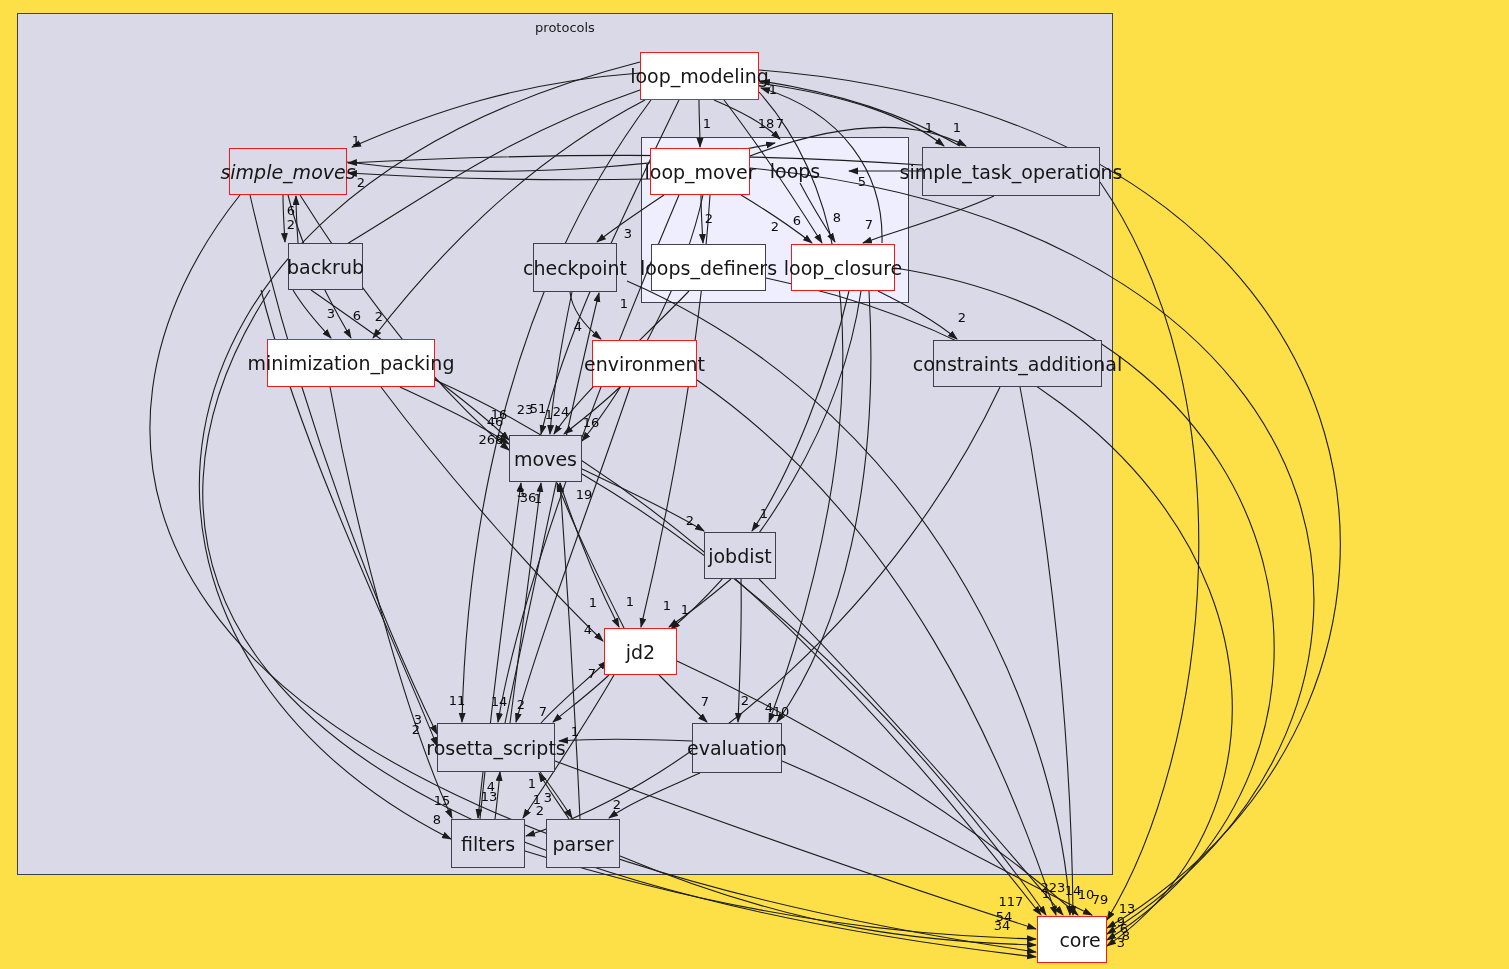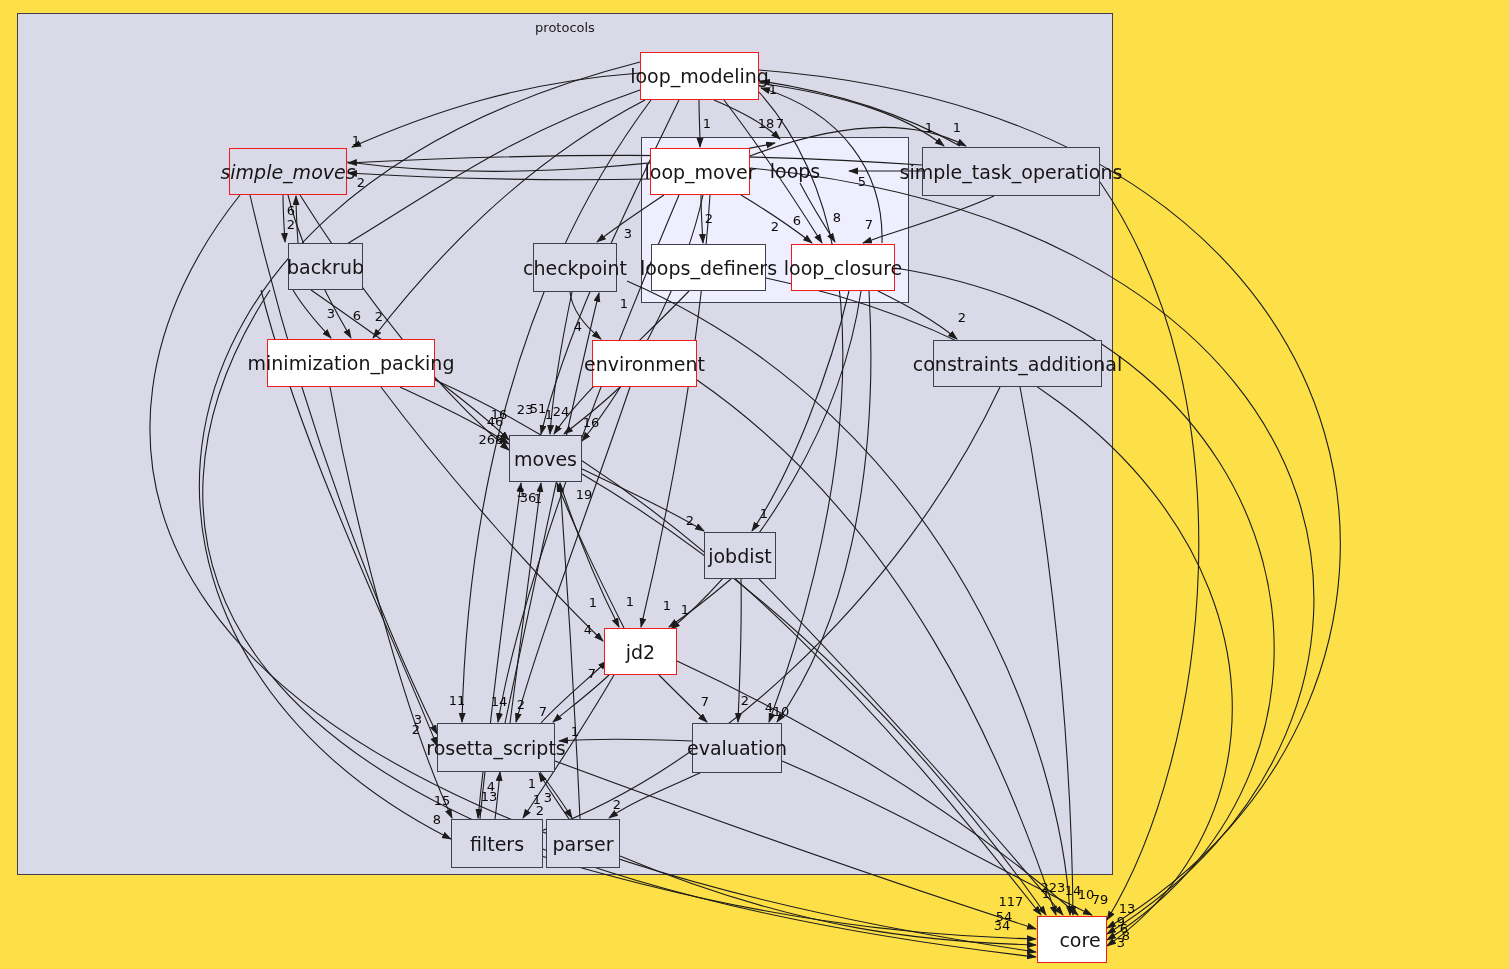--- a/index.html
+++ b/index.html
@@ -205,17 +205,17 @@
       <div class="node white" style="left: 651px; top: 244px; width: 115px; height: 47px;">loops_definers</div>
       <div class="node white red" style="left: 791px; top: 244px; width: 104px; height: 47px;">loop_closure</div>
       <div class="node white red" style="left: 267px; top: 339px; width: 168px; height: 48px;">minimization_packing</div>
       <div class="node white red" style="left: 592px; top: 340px; width: 105px; height: 47px;">environment</div>
       <div class="node " style="left: 933px; top: 340px; width: 169px; height: 47px;">constraints_additional</div>
       <div class="node " style="left: 509px; top: 435px; width: 73px; height: 47px;">moves</div>
       <div class="node " style="left: 704px; top: 532px; width: 72px; height: 47px;">jobdist</div>
       <div class="node white red" style="left: 604px; top: 628px; width: 73px; height: 47px;">jd2</div>
       <div class="node " style="left: 437px; top: 723px; width: 118px; height: 49px;">rosetta_scripts</div>
       <div class="node " style="left: 692px; top: 723px; width: 90px; height: 50px;">evaluation</div>
-      <div class="node " style="left: 451px; top: 819px; width: 92px; height: 49px;">filters</div>
+      <div class="node " style="left: 451px; top: 819px; width: 74px; height: 49px;">filters</div>
       <div class="node " style="left: 546px; top: 819px; width: 74px; height: 49px;">parser</div>
       <div class="node white red" style="left: 1037px; top: 916px; width: 70px; height: 47px; padding-left: 16px;">core</div>
     </div>
 </div>
 
 </body></html>

